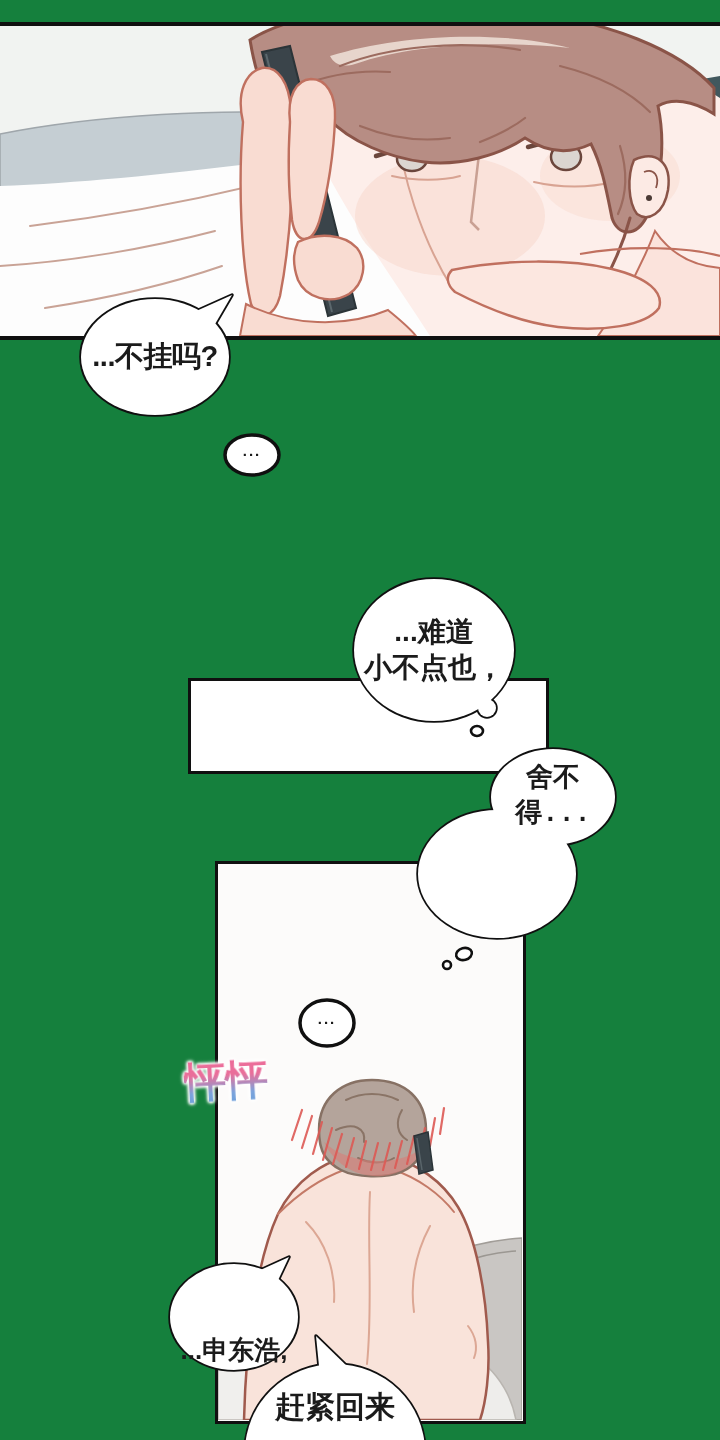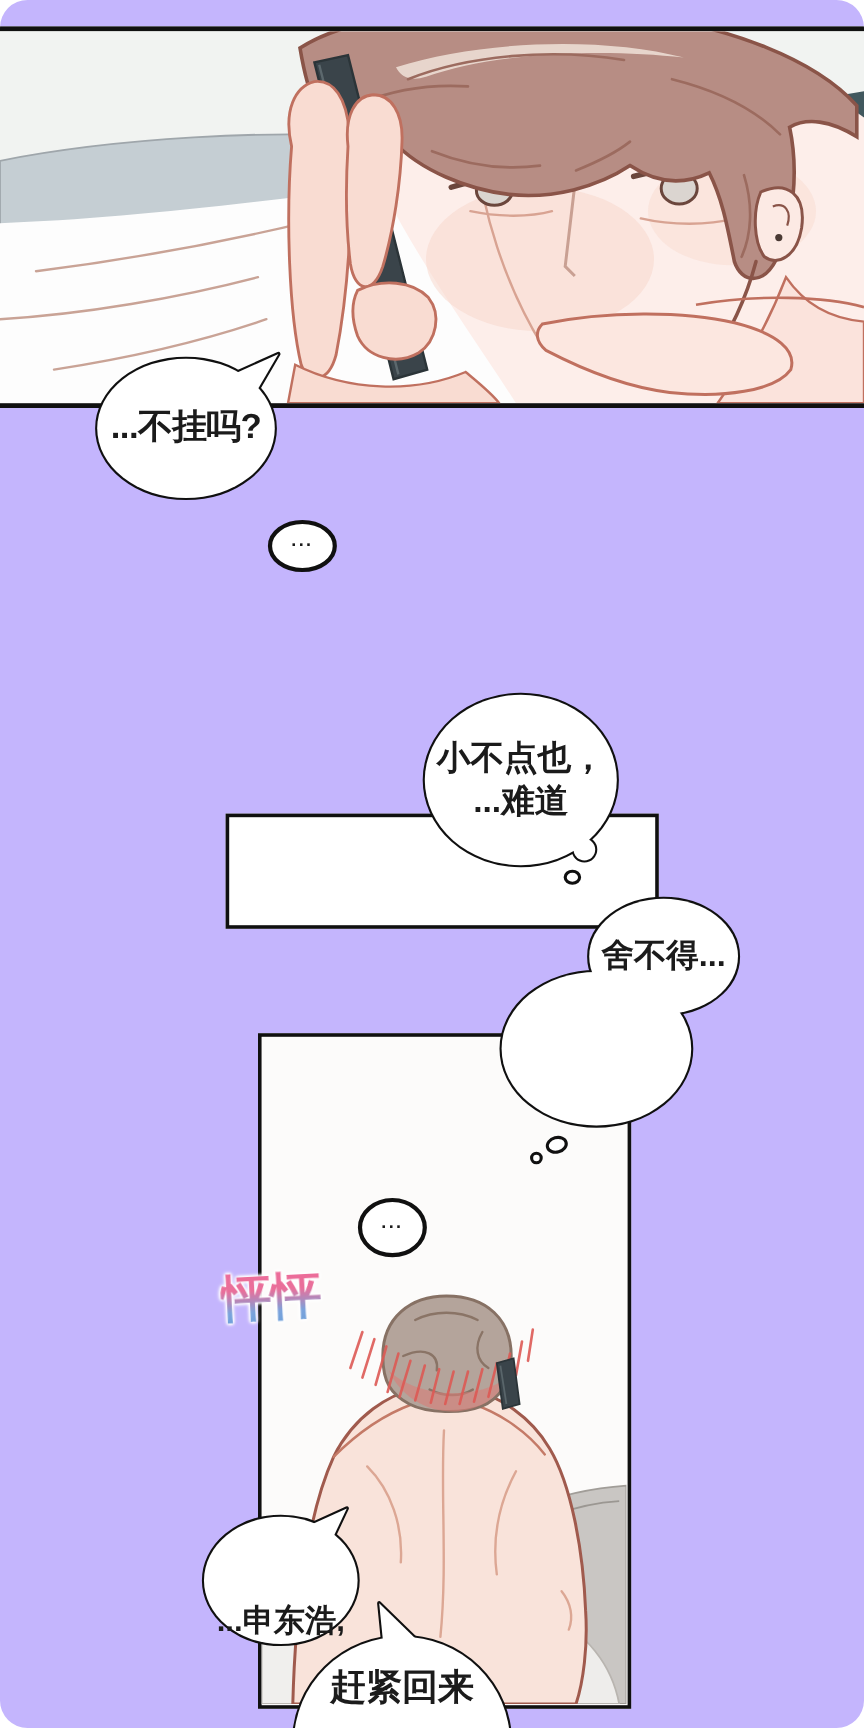--- a/index.html
+++ b/index.html
@@ -1,33 +1,33 @@
 <!DOCTYPE html>
 <html><head>
 <meta charset="utf-8">
 <style>
   html,body{margin:0;padding:0;background:#fff;}
-  .page{position:relative;width:720px;height:1440px;background:#c4b5fd;overflow:hidden;
-        font-family:"Liberation Sans","DejaVu Sans",sans-serif;border-radius:23px;}
+  .page{position:relative;width:720px;height:1440px;background:#15803d;overflow:hidden;
+        font-family:"Liberation Sans","DejaVu Sans",sans-serif;}
   .panel{position:absolute;box-sizing:border-box;background:#fff;}
   .p1{left:0;top:22px;width:720px;height:318px;border-top:4px solid #101010;border-bottom:4px solid #101010;background:#f1f3f1;overflow:hidden;}
   .p2{left:188px;top:678px;width:361px;height:96px;border:3.5px solid #101010;background:#ffffff;}
   .p3{left:215px;top:861px;width:311px;height:563px;border:3.5px solid #101010;background:#fcfbfa;overflow:hidden;}
   .p1 svg,.p3 svg{display:block;}
   .bubble-layer{position:absolute;left:0;top:0;width:720px;height:1440px;pointer-events:none;}
   .bubble-stroke{fill:#ffffff;stroke:#101010;stroke-width:3.5;stroke-linejoin:round;stroke-linecap:round;}
   .bubble-stroke.thin{stroke-width:2.6;}
   .bubble-fill{fill:#ffffff;stroke:none;}
   .btxt{position:absolute;display:flex;align-items:center;justify-content:center;text-align:center;
         color:#1b1b1b;font-weight:bold;line-height:1.3;}
   .dots{font-size:15px;letter-spacing:2px;transform:translateY(-4px);}
   #t-s1{left:81px;top:300px;width:148px;height:114px;font-size:29px;letter-spacing:-0.5px;}
   #t-trail1{left:225px;top:436px;width:54px;height:38px;}
   #t-t1{left:352px;top:584px;width:164px;height:132px;font-size:28px;line-height:36px;}
-  #t-t2{left:493px;top:752px;width:120px;height:90px;font-size:27px;}
+  #t-t2{left:493px;top:752px;width:120px;height:90px;font-size:27px;font-family:Liberation Mono, monospace;}
   #t-t3{left:420px;top:812px;width:154px;height:124px;font-size:27px;}
   #t-e1{left:301px;top:1002px;width:52px;height:42px;}
   #t-sfx{left:178px;top:1054px;width:96px;height:54px;font-size:42px;transform:rotate(-3deg);}
   #t-sfx .grad{background:linear-gradient(180deg,#ee6b99 0%,#e96f9a 38%,#7aa3dc 72%,#6a9fd8 100%);
         -webkit-background-clip:text;background-clip:text;color:transparent;
         filter:drop-shadow(0 0 1.5px #fff) drop-shadow(0 0 1.5px #fff) drop-shadow(0 0 1px #fff);}
   #t-s2{left:172px;top:1300px;width:124px;height:102px;font-size:26px;}
   #t-s3{left:249px;top:1366px;width:172px;height:74px;font-size:30px;line-height:37px;
         align-items:flex-start;padding-top:22px;box-sizing:content-box;}
   .lines{display:block;}
@@ -246,22 +246,22 @@
     <g class="bubble-stroke" stroke-width="3">
       <ellipse cx="252" cy="455" rx="27" ry="20"></ellipse>
       <ellipse cx="327" cy="1023" rx="27" ry="23"></ellipse>
     </g>
   </svg>
 
   <div class="btxt" id="t-s1">...不挂吗?</div>
   <div class="btxt dots" id="t-trail1">...</div>
   <div class="btxt" id="t-t1">
     <span>
+        <span class="lines">...难道</span>
         <span class="lines">小不点也，</span>
-        <span class="lines">...难道</span>
       </span>
   </div>
   <div class="btxt" id="t-t2">舍不得...</div>
   <div class="btxt dots" id="t-e1">...</div>
   <div class="btxt" id="t-sfx">
     <span class="grad">怦怦</span>
   </div>
   <div class="btxt" id="t-s2">...申东浩,</div>
   <div class="btxt" id="t-s3">
     <span>

